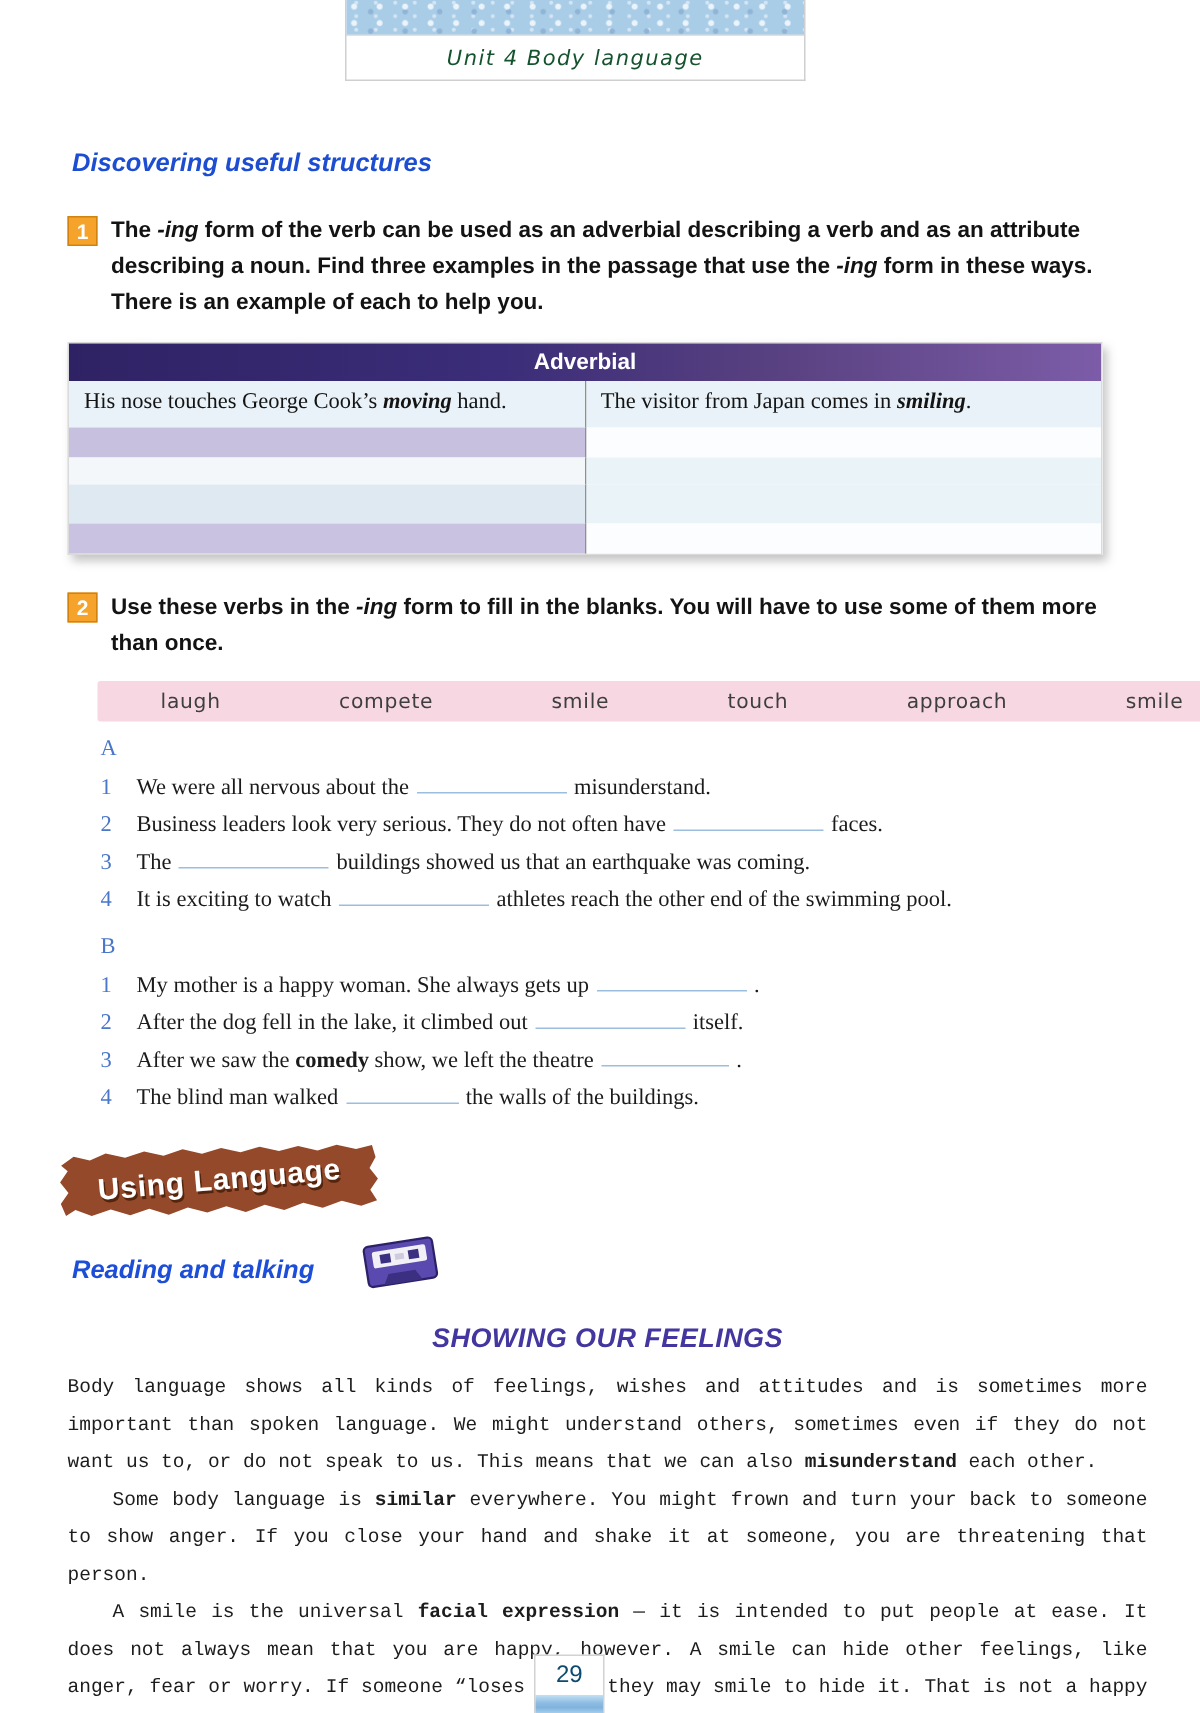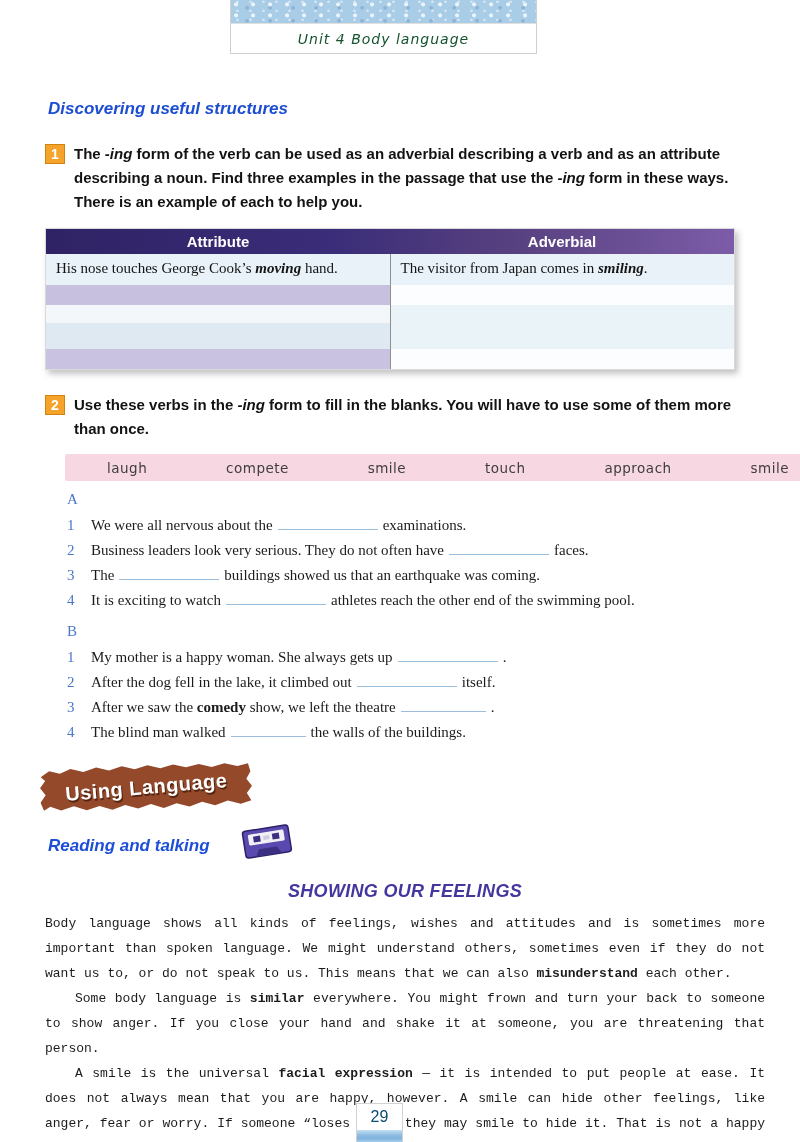--- a/index.html
+++ b/index.html
@@ -142,21 +142,20 @@
 
   <div class="heading-blue">Discovering useful structures</div>
 
   <div class="exercise">
     <div class="badge">1</div>
     <div class="ex-text"><span>The </span><span class="ing">-ing</span><span> form of the verb can be used as an adverbial describing a verb and as an attribute describing a noun. Find three examples in the passage that use the </span><span class="ing">-ing</span><span> form in these ways. There is an example of each to help you.</span></div>
   </div>
 
   <div class="gtable">
     <div class="gt-header">
-      <div class="gt-h">Attribute</div>
       <div class="gt-h">Adverbial</div>
     </div>
     <div class="gt-row r1">
       <div class="gt-cell cleft"><span>His nose touches George Cook’s </span><span class="em">moving</span><span> hand.</span></div>
       <div class="gt-cell cright"><span>The visitor from Japan comes in </span><span class="em">smiling</span><span>.</span></div>
     </div>
     <div class="gt-row r2">
         <div class="gt-cell cleft"></div>
         <div class="gt-cell cright"></div>
       </div>
@@ -185,21 +184,21 @@
     <span class="wb-word">smile</span>
     <span class="wb-word">touch</span>
     <span class="wb-word">approach</span>
     <span class="wb-word">smile</span>
   </div>
 
   <div class="part">
     <div class="part-label">A</div>
     <div class="item">
       <span class="num">1</span>
-      <span class="txt"><span>We were all nervous about the</span><span class="blank"></span><span>examinations.</span></span>
+      <span class="txt"><span>We were all nervous about the</span><span class="blank"></span><span>misunderstand.</span></span>
     </div>
     <div class="item">
       <span class="num">2</span>
       <span class="txt"><span>Business leaders look very serious. They do not often have</span><span class="blank"></span><span>faces.</span></span>
     </div>
     <div class="item">
       <span class="num">3</span>
       <span class="txt"><span>The</span><span class="blank"></span><span>buildings showed us that an earthquake was coming.</span></span>
     </div>
     <div class="item">

